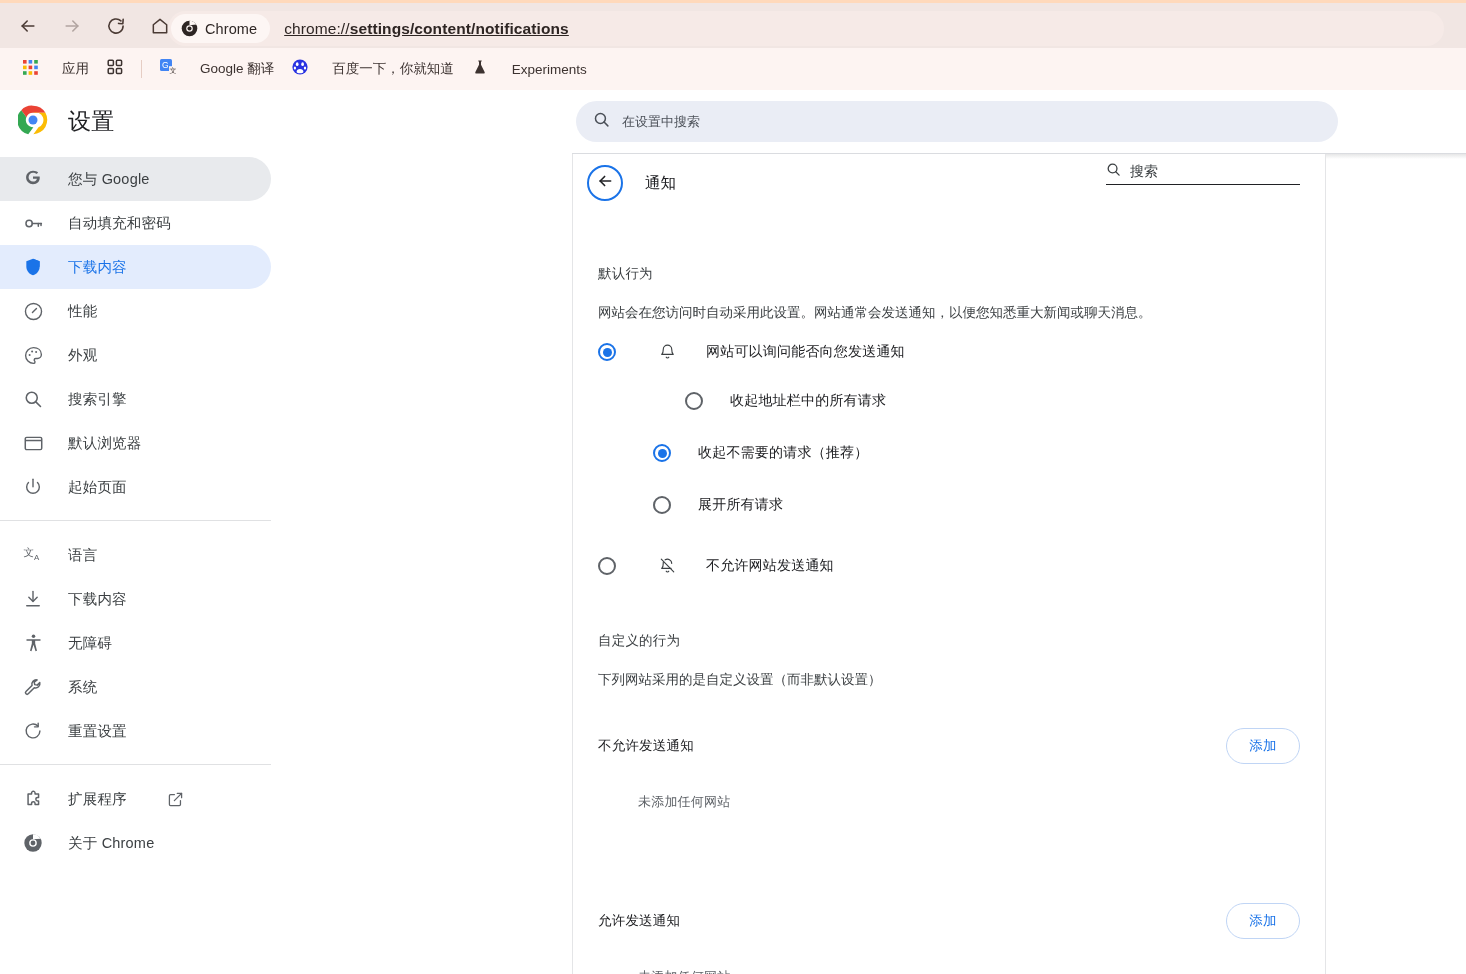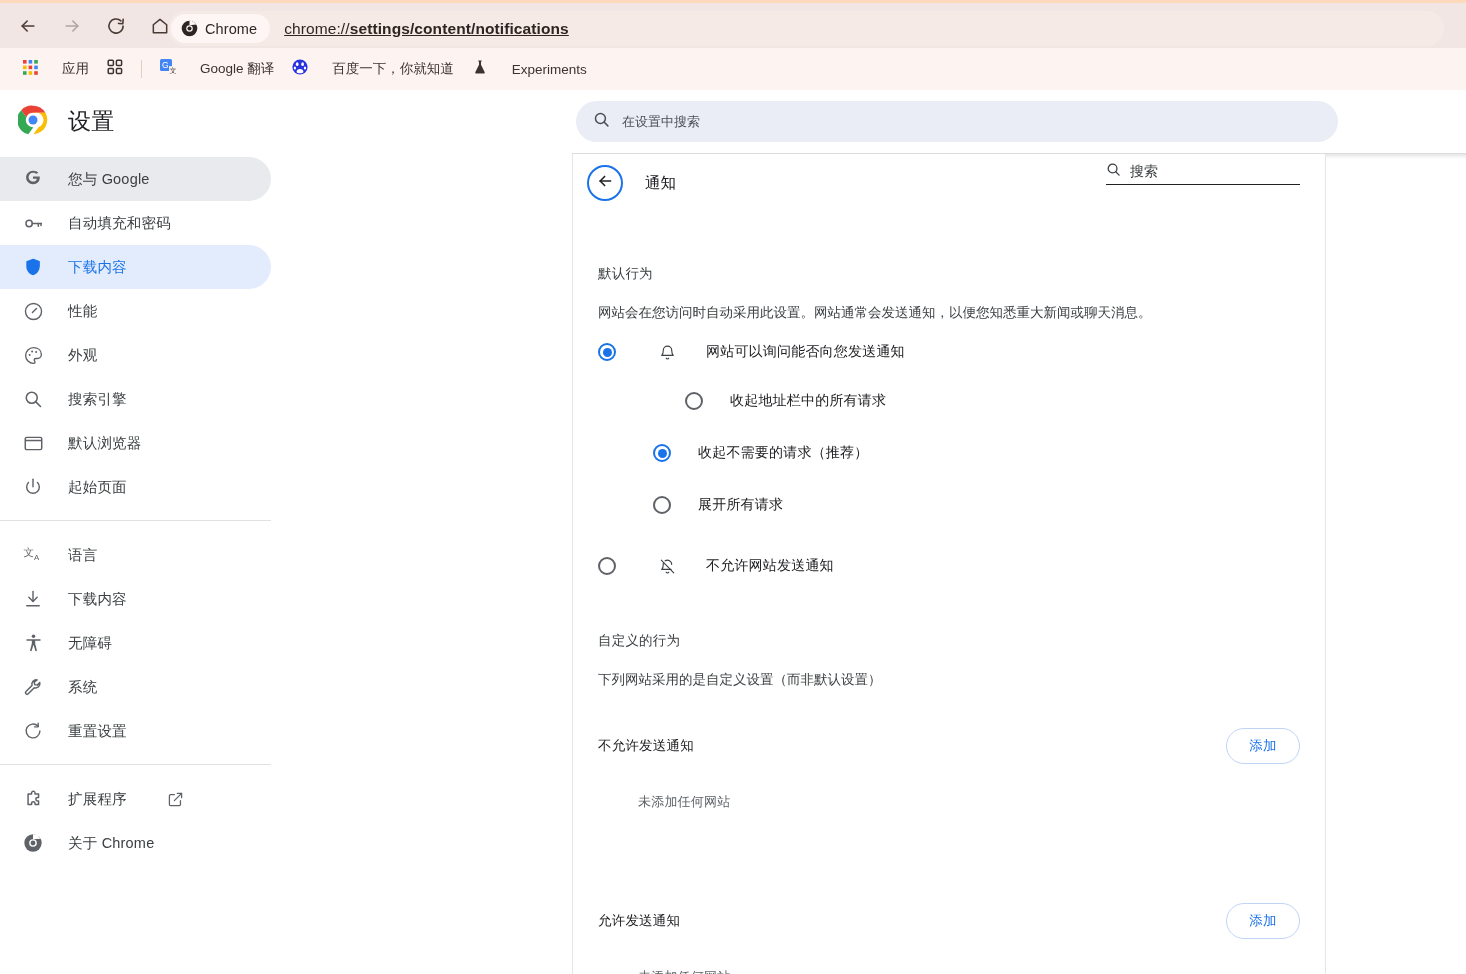--- a/index.html
+++ b/index.html
@@ -144,21 +144,21 @@
 
   .section { padding:0 25px 0 25px; }
   .sec-title {
     font-size:13.5px; color:#3c4043; margin-top:53px; letter-spacing:.2px;
   }
   .sec-desc {
     font-size:13.5px; color:#3c4043; margin-top:20px; line-height:1.5;
   }
 
   .radio-row {
-    display:flex; align-items:flex-end; gap:16px; margin-top:20px; cursor:pointer;
+    display:flex; align-items:flex-start; gap:16px; margin-top:20px; cursor:pointer;
   }
   .radio {
     width:18px; height:18px; border-radius:50%;
     border:2px solid #5f6368; flex:0 0 18px;
     display:flex; align-items:center; justify-content:center;
     background:#fff;
   }
   .radio.on { border-color:#1a73e8; }
   .radio.on::after {
     content:""; width:9px; height:9px; border-radius:50%; background:#1a73e8;

